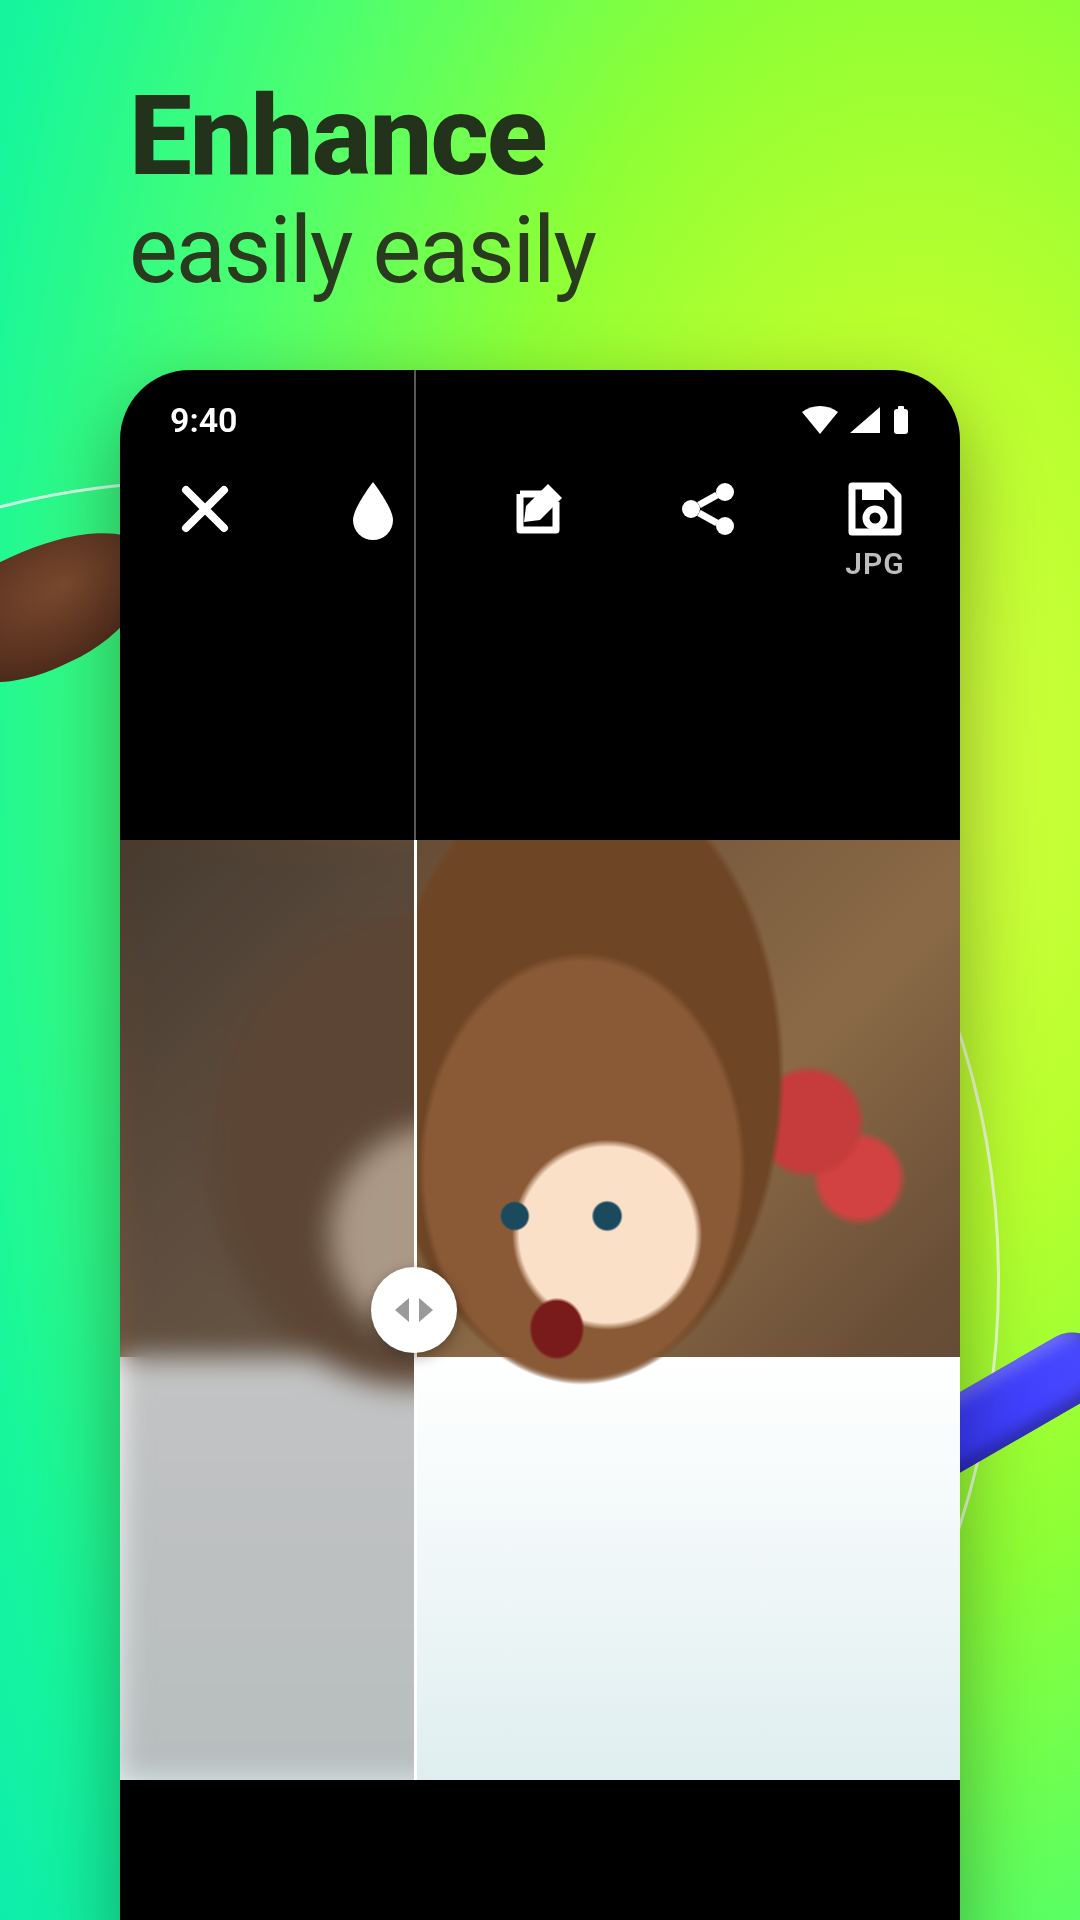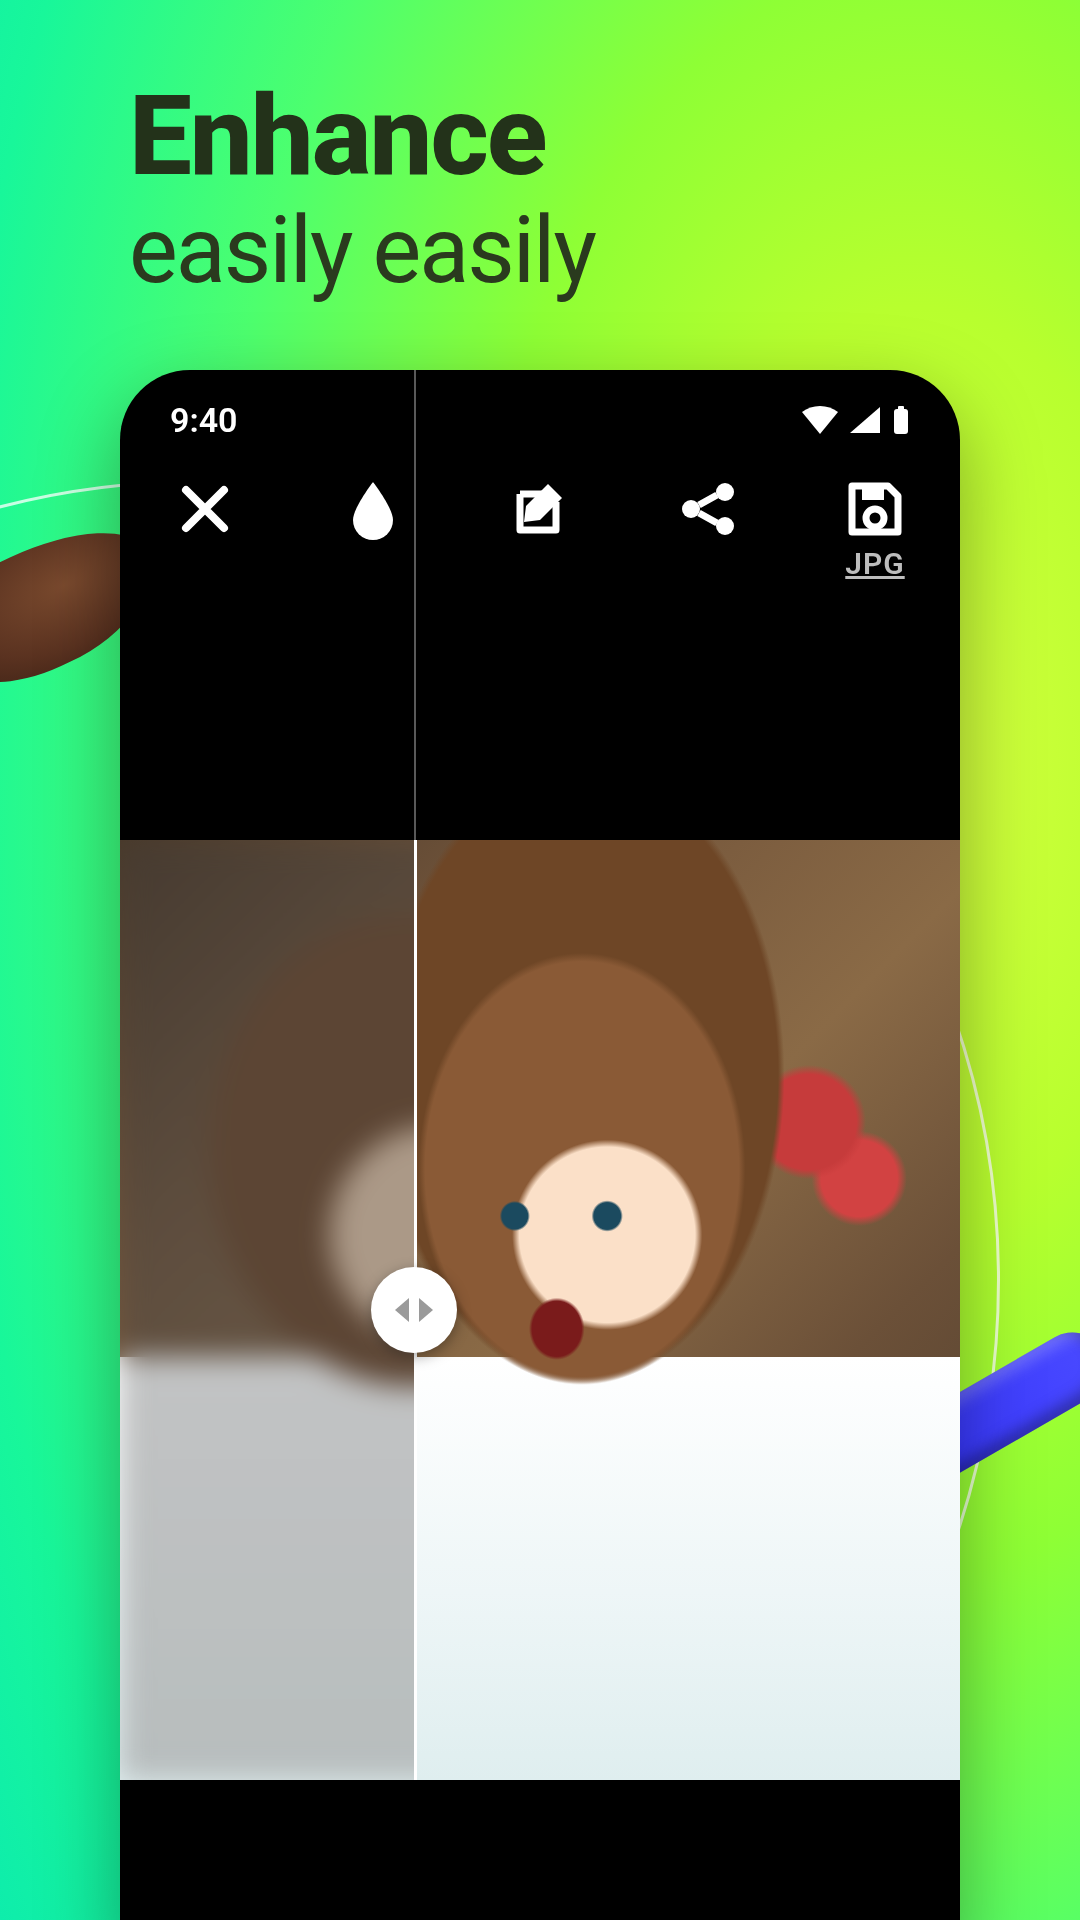--- a/index.html
+++ b/index.html
@@ -121,21 +121,20 @@
     gap: 8px;
     min-width: 90px;
     cursor: pointer;
   }
   .toolbar-item svg { display: block; }
   .toolbar-label {
     font-size: 30px;
     font-weight: 600;
     color: #bdbdbd;
     letter-spacing: 1px;
-    text-decoration: underline;
   }
 
   
   .preview {
     position: absolute;
     left: 0;
     right: 0;
     top: 470px;
     height: 940px;
     background: #000;

